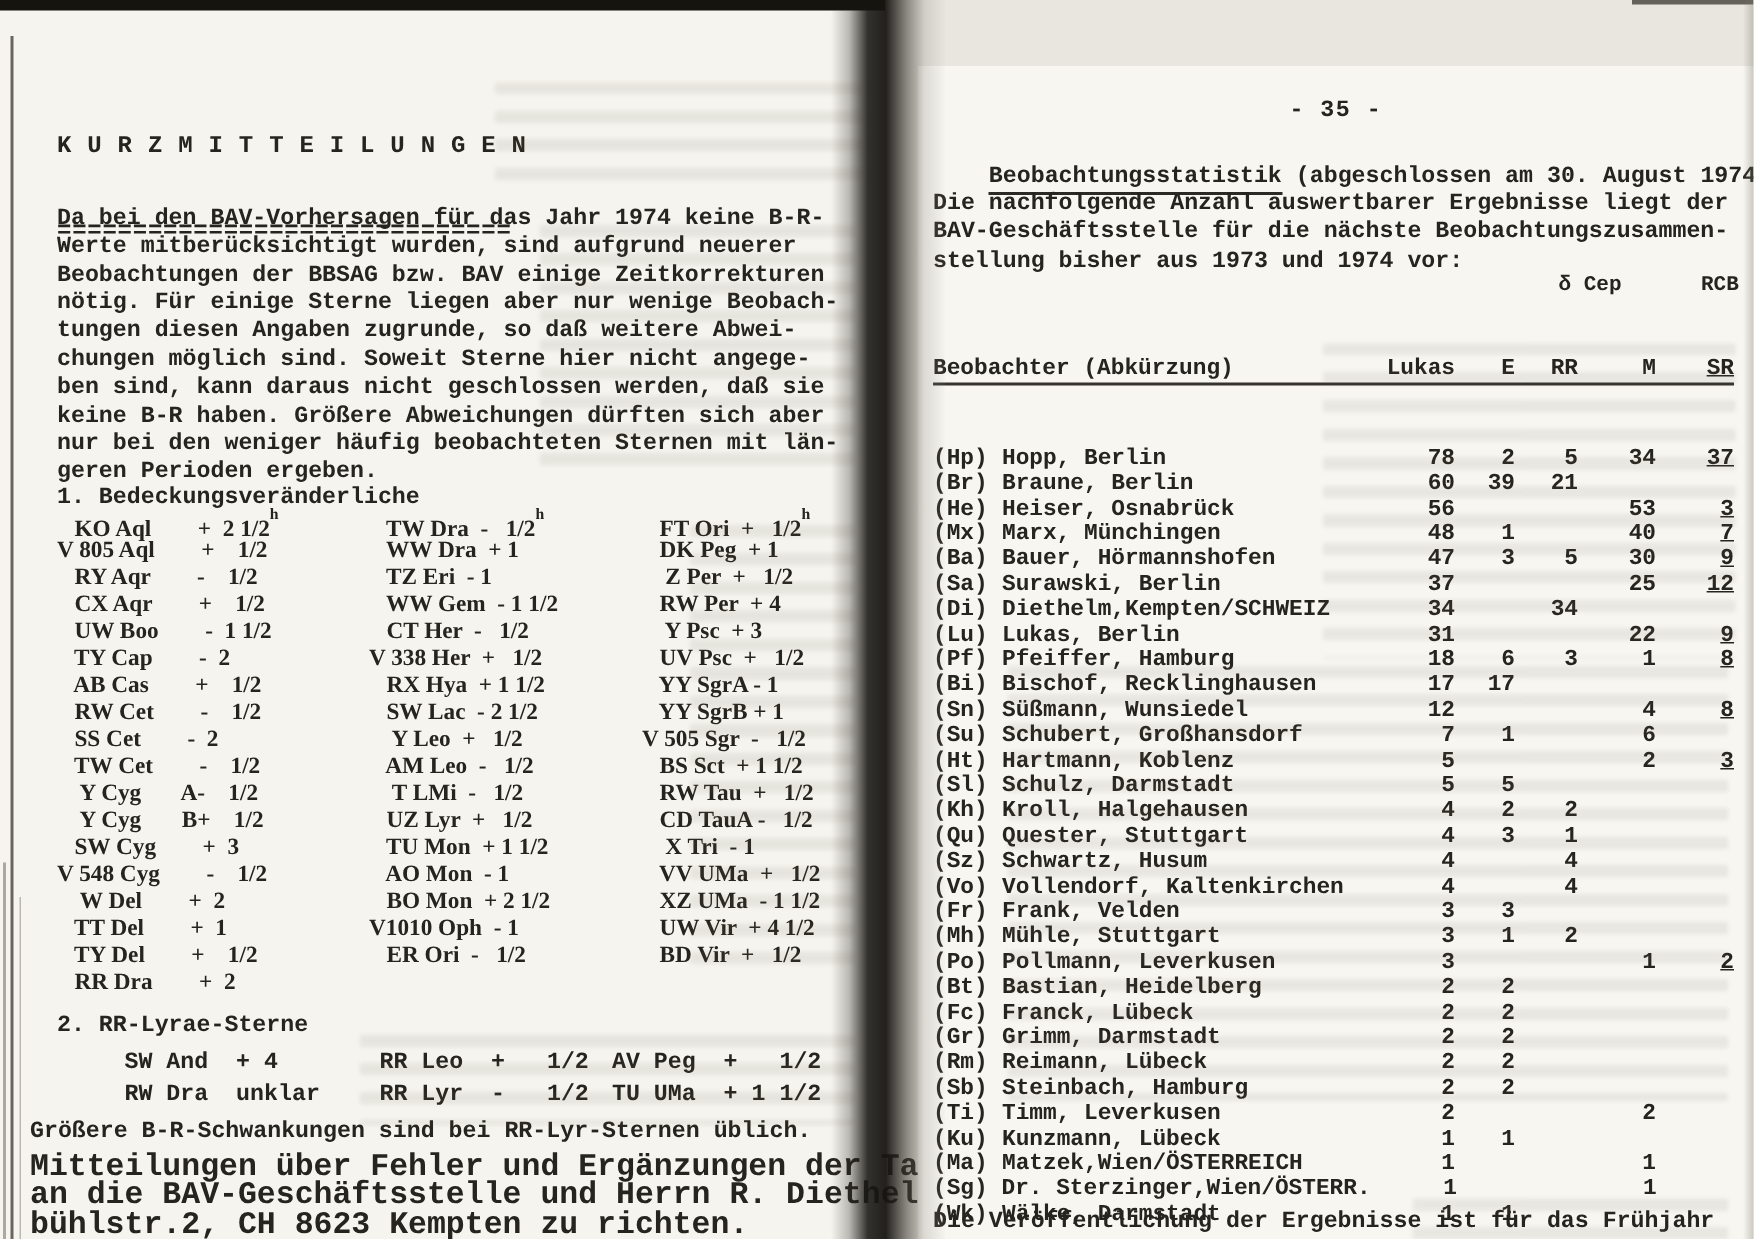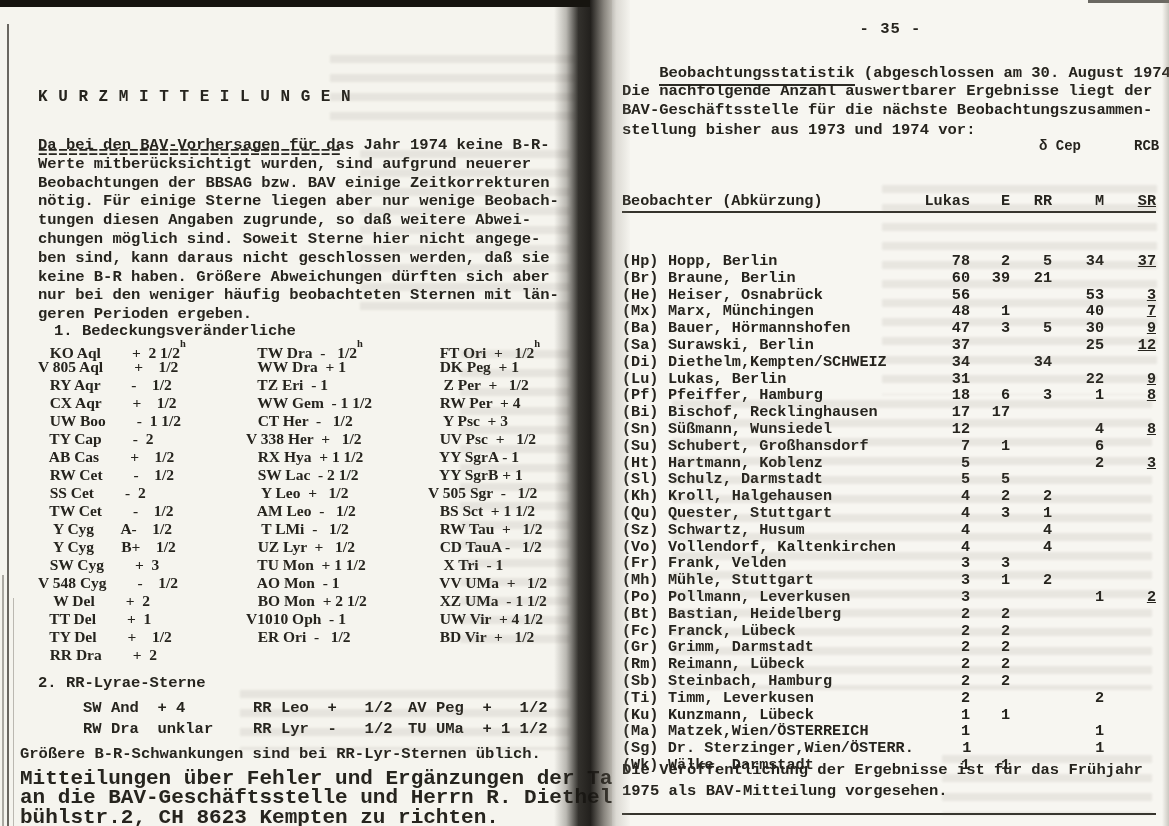--- a/index.html
+++ b/index.html
@@ -4,21 +4,21 @@
 <style>
   html,body{margin:0;padding:0;}
   body{
     width:1169px;height:826px;position:relative;overflow:hidden;
     background:#e8e6df;
     font-family:"Liberation Mono","DejaVu Sans Mono",monospace;
     font-weight:bold;color:#26241e;
   }
   .page{position:absolute;top:0;bottom:0;}
   .page-left{left:0;width:578px;background:#f5f4ee;}
-  .page-right{left:612px;width:557px;background:#f7f6f1;}
+  .page-right{left:612px;width:557px;background:#f7f6f1;margin-top:44px;}
   .abs{position:absolute;white-space:pre;}
   pre.block{margin:0;white-space:pre;font-family:inherit;font-weight:inherit;}
   .fs{font-size:15.5px;}
   .pagenum{text-align:center;font-size:15.5px;letter-spacing:1px;}
   .ul{border-bottom:2px solid #2c2a24;padding-bottom:2px;}
   .kicker{font-size:16px;line-height:19px;letter-spacing:.5px;}
   .intro{font-size:15.5px;line-height:18.8px;}
   .sec{font-size:15.5px;}
   .starcol{font-size:15.5px;line-height:18px;font-family:Liberation Serif, serif;}
   .srow{height:18px;}
@@ -76,21 +76,21 @@
 Werte mitberücksichtigt wurden, sind aufgrund neuerer
 Beobachtungen der BBSAG bzw. BAV einige Zeitkorrekturen
 nötig. Für einige Sterne liegen aber nur wenige Beobach-
 tungen diesen Angaben zugrunde, so daß weitere Abwei-
 chungen möglich sind. Soweit Sterne hier nicht angege-
 ben sind, kann daraus nicht geschlossen werden, daß sie
 keine B-R haben. Größere Abweichungen dürften sich aber
 nur bei den weniger häufig beobachteten Sternen mit län-
 geren Perioden ergeben.</pre>
 
-  <div class="abs sec" style="left:54px;top:322px;">1. Bedeckungsveränderliche</div>
+  <div class="abs sec" style="left:38px;top:322px;">1. Bedeckungsveränderliche</div>
 
   <div>
     <div class="abs starcol" style="left:38px;top:340px;"><div class="srow">   KO Aql        +  2 1/2<sup>h</sup></div><div class="srow">V 805 Aql        +    1/2</div><div class="srow">   RY Aqr        -    1/2</div><div class="srow">   CX Aqr        +    1/2</div><div class="srow">   UW Boo        -  1 1/2</div><div class="srow">   TY Cap        -  2</div><div class="srow">   AB Cas        +    1/2</div><div class="srow">   RW Cet        -    1/2</div><div class="srow">   SS Cet        -  2</div><div class="srow">   TW Cet        -    1/2</div><div class="srow">    Y Cyg       A-    1/2</div><div class="srow">    Y Cyg       B+    1/2</div><div class="srow">   SW Cyg        +  3</div><div class="srow">V 548 Cyg        -    1/2</div><div class="srow">    W Del        +  2</div><div class="srow">   TT Del        +  1</div><div class="srow">   TY Del        +    1/2</div><div class="srow">   RR Dra        +  2</div></div>
     <div class="abs starcol" style="left:246px;top:340px;"><div class="srow">   TW Dra  -   1/2<sup>h</sup></div><div class="srow">   WW Dra  + 1</div><div class="srow">   TZ Eri  - 1</div><div class="srow">   WW Gem  - 1 1/2</div><div class="srow">   CT Her  -   1/2</div><div class="srow">V 338 Her  +   1/2</div><div class="srow">   RX Hya  + 1 1/2</div><div class="srow">   SW Lac  - 2 1/2</div><div class="srow">    Y Leo  +   1/2</div><div class="srow">   AM Leo  -   1/2</div><div class="srow">    T LMi  -   1/2</div><div class="srow">   UZ Lyr  +   1/2</div><div class="srow">   TU Mon  + 1 1/2</div><div class="srow">   AO Mon  - 1</div><div class="srow">   BO Mon  + 2 1/2</div><div class="srow">V1010 Oph  - 1</div><div class="srow">   ER Ori  -   1/2</div></div>
     <div class="abs starcol" style="left:428px;top:340px;"><div class="srow">   FT Ori  +   1/2<sup>h</sup></div><div class="srow">   DK Peg  + 1</div><div class="srow">    Z Per  +   1/2</div><div class="srow">   RW Per  + 4</div><div class="srow">    Y Psc  + 3</div><div class="srow">   UV Psc  +   1/2</div><div class="srow">   YY SgrA - 1</div><div class="srow">   YY SgrB + 1</div><div class="srow">V 505 Sgr  -   1/2</div><div class="srow">   BS Sct  + 1 1/2</div><div class="srow">   RW Tau  +   1/2</div><div class="srow">   CD TauA -   1/2</div><div class="srow">    X Tri  - 1</div><div class="srow">   VV UMa  +   1/2</div><div class="srow">   XZ UMa  - 1 1/2</div><div class="srow">   UW Vir  + 4 1/2</div><div class="srow">   BD Vir  +   1/2</div></div>
   </div>
 
   <div class="abs sec" style="left:38px;top:674px;">2. RR-Lyrae-Sterne</div>
 
   <div class="abs rrtable" style="left:83px;top:698px;width:470px;" id="rr-table"><div class="rrrow"><span class="rrcell" style="left: 0px;">SW And  + 4</span><span class="rrcell" style="left: 170px;">RR Leo  +   1/2</span><span class="rrcell" style="left: 325px;">AV Peg  +   1/2</span></div><div class="rrrow"><span class="rrcell" style="left: 0px;">RW Dra  unklar</span><span class="rrcell" style="left: 170px;">RR Lyr  -   1/2</span><span class="rrcell" style="left: 325px;">TU UMa  + 1 1/2</span></div></div>

